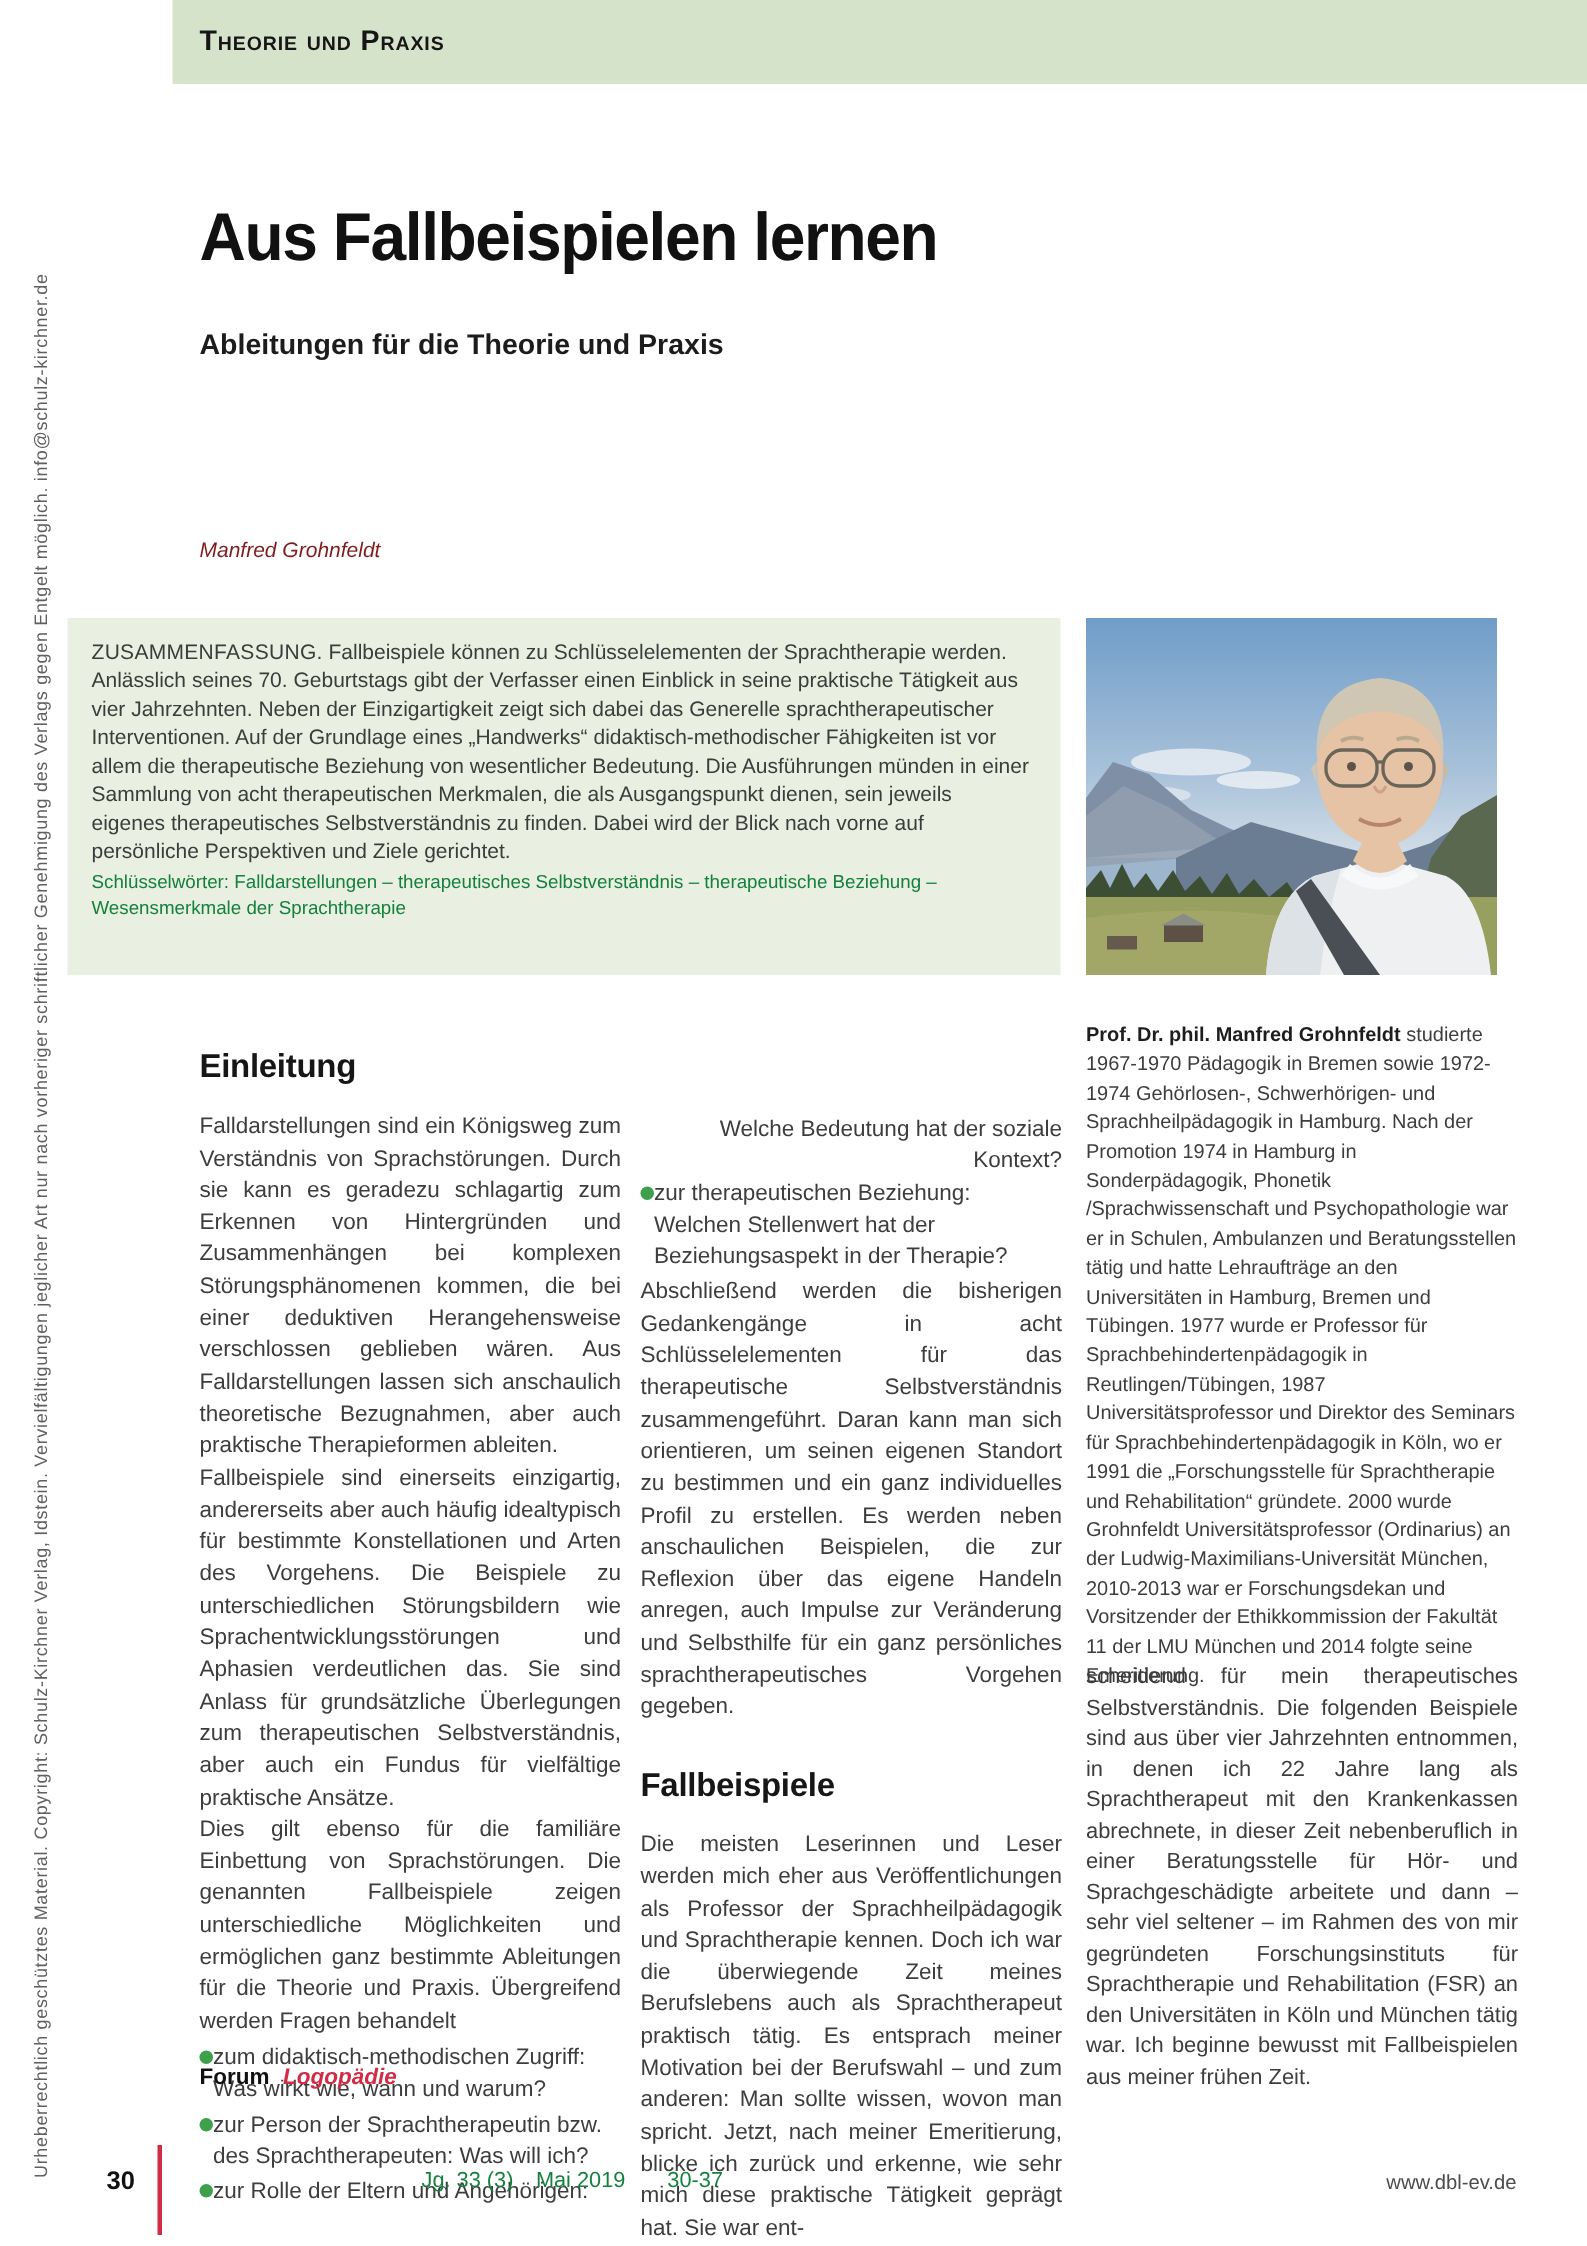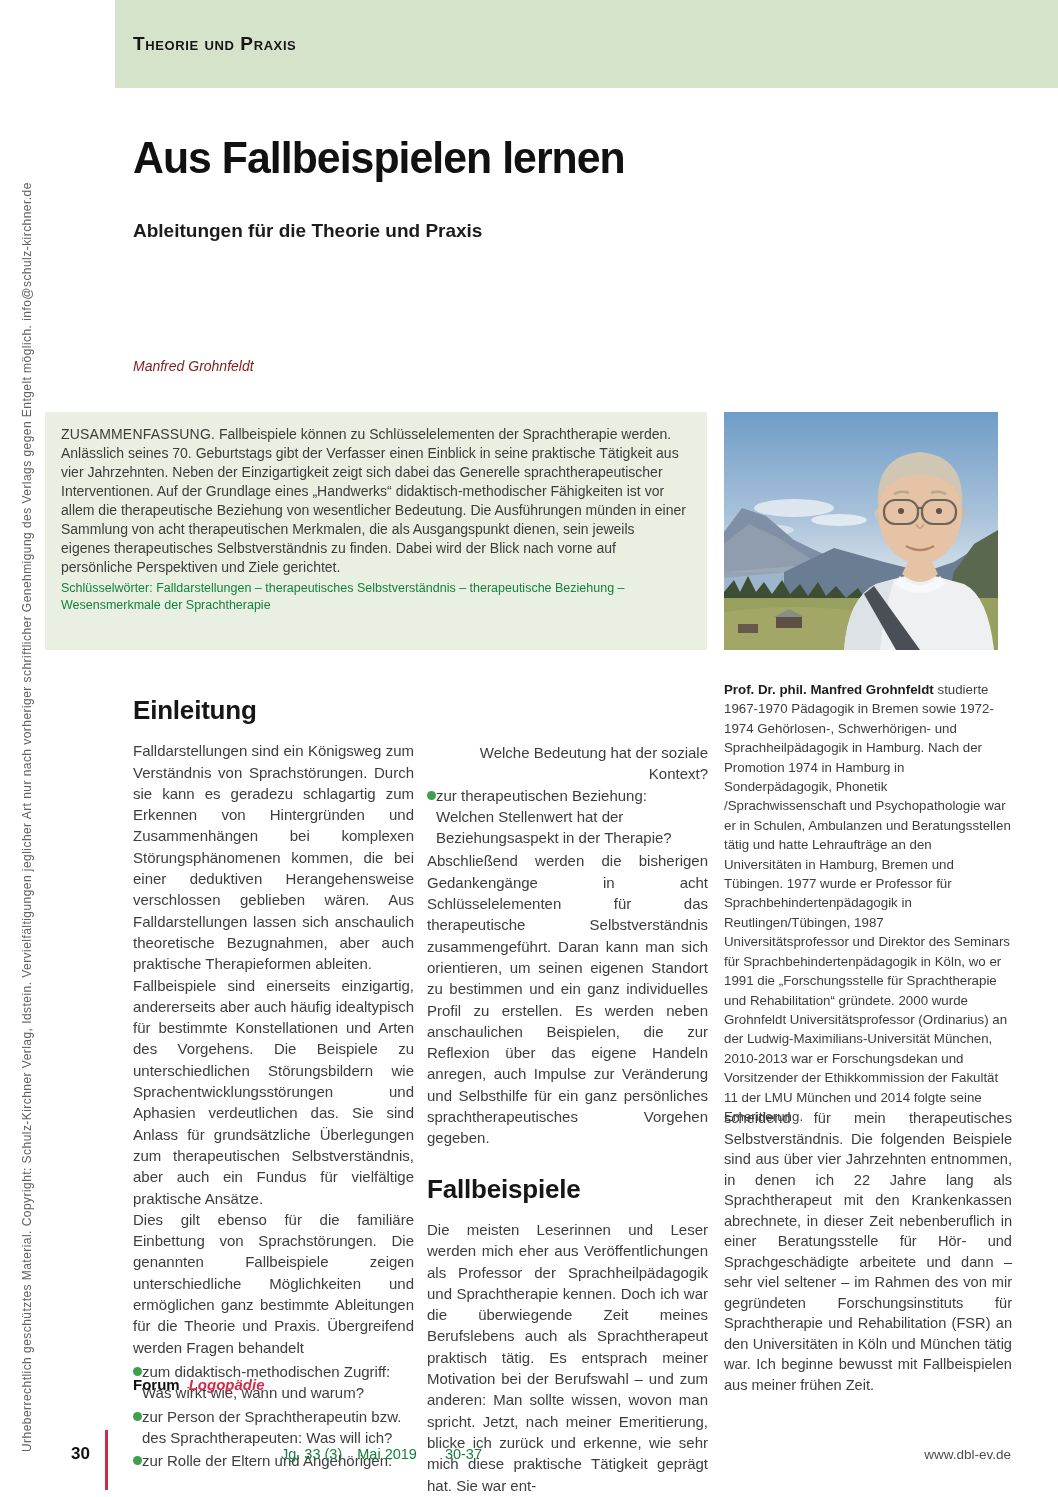--- a/index.html
+++ b/index.html
@@ -8,21 +8,21 @@
     font-family:"Liberation Sans",sans-serif;color:#3d3d3d;overflow:hidden;
   }
   
   .side-copyright{
     position:absolute;left:20px;top:40px;height:1412px;width:20px;
     writing-mode:vertical-rl;transform:rotate(180deg);
     font-size:12px;letter-spacing:.45px;color:#606060;white-space:nowrap;
   }
   
   .band{
-    position:absolute;left:115px;top:0;width:943px;height:88px;
+    position:absolute;left:115px;top:0;width:943px;height:56px;
     background:#d6e3cb;display:flex;align-items:center;
   }
   .band .section-label{
     margin-left:18px;font-variant:small-caps;font-weight:bold;font-size:19px;
     letter-spacing:.6px;color:#161616;
   }
   .title{
     position:absolute;left:133px;top:132px;font-size:45px;font-weight:bold;
     color:#111;letter-spacing:-1px;transform:scaleX(.95);transform-origin:left top;
     white-space:nowrap;
@@ -51,21 +51,21 @@
     position:absolute;left:724px;top:680px;width:288px;
     font-size:13.3px;line-height:19.4px;color:#3d3d3d;text-align:left;
   }
   .bio b{color:#1d1d1d;}
   
   .col{position:absolute;width:281px;font-size:15px;line-height:21.3px;text-align:justify;hyphens:auto;}
   .col1{left:133px;top:700px;}
   .col2{left:427px;top:700px;}
   .col3{left:724px;top:1108px;width:288px;position:absolute;font-size:14.6px;line-height:20.5px;text-align:justify;hyphens:auto;}
   h2.sec{
-    font-size:26px;font-weight:bold;color:#161616;margin:0 0 19px 0;text-align:left;
+    font-size:22px;font-weight:bold;color:#161616;margin:0 0 19px 0;text-align:left;
     letter-spacing:-.2px;
   }
   h2.sec2{margin:30px 0 19px 0;}
   .col p{margin:0;}
   .bullets{margin-top:3px;}
   .bullet{display:flex;margin:0 0 2px 0;text-align:left;}
   .dot{flex:0 0 auto;width:9px;height:9px;border-radius:50%;background:#3ea04b;margin-top:6px;}
   .bullet-cont{padding-left:19px;text-align:right;}
   
   .footer-pagenum{position:absolute;left:71px;top:1444px;font-size:17px;font-weight:bold;color:#111;}

